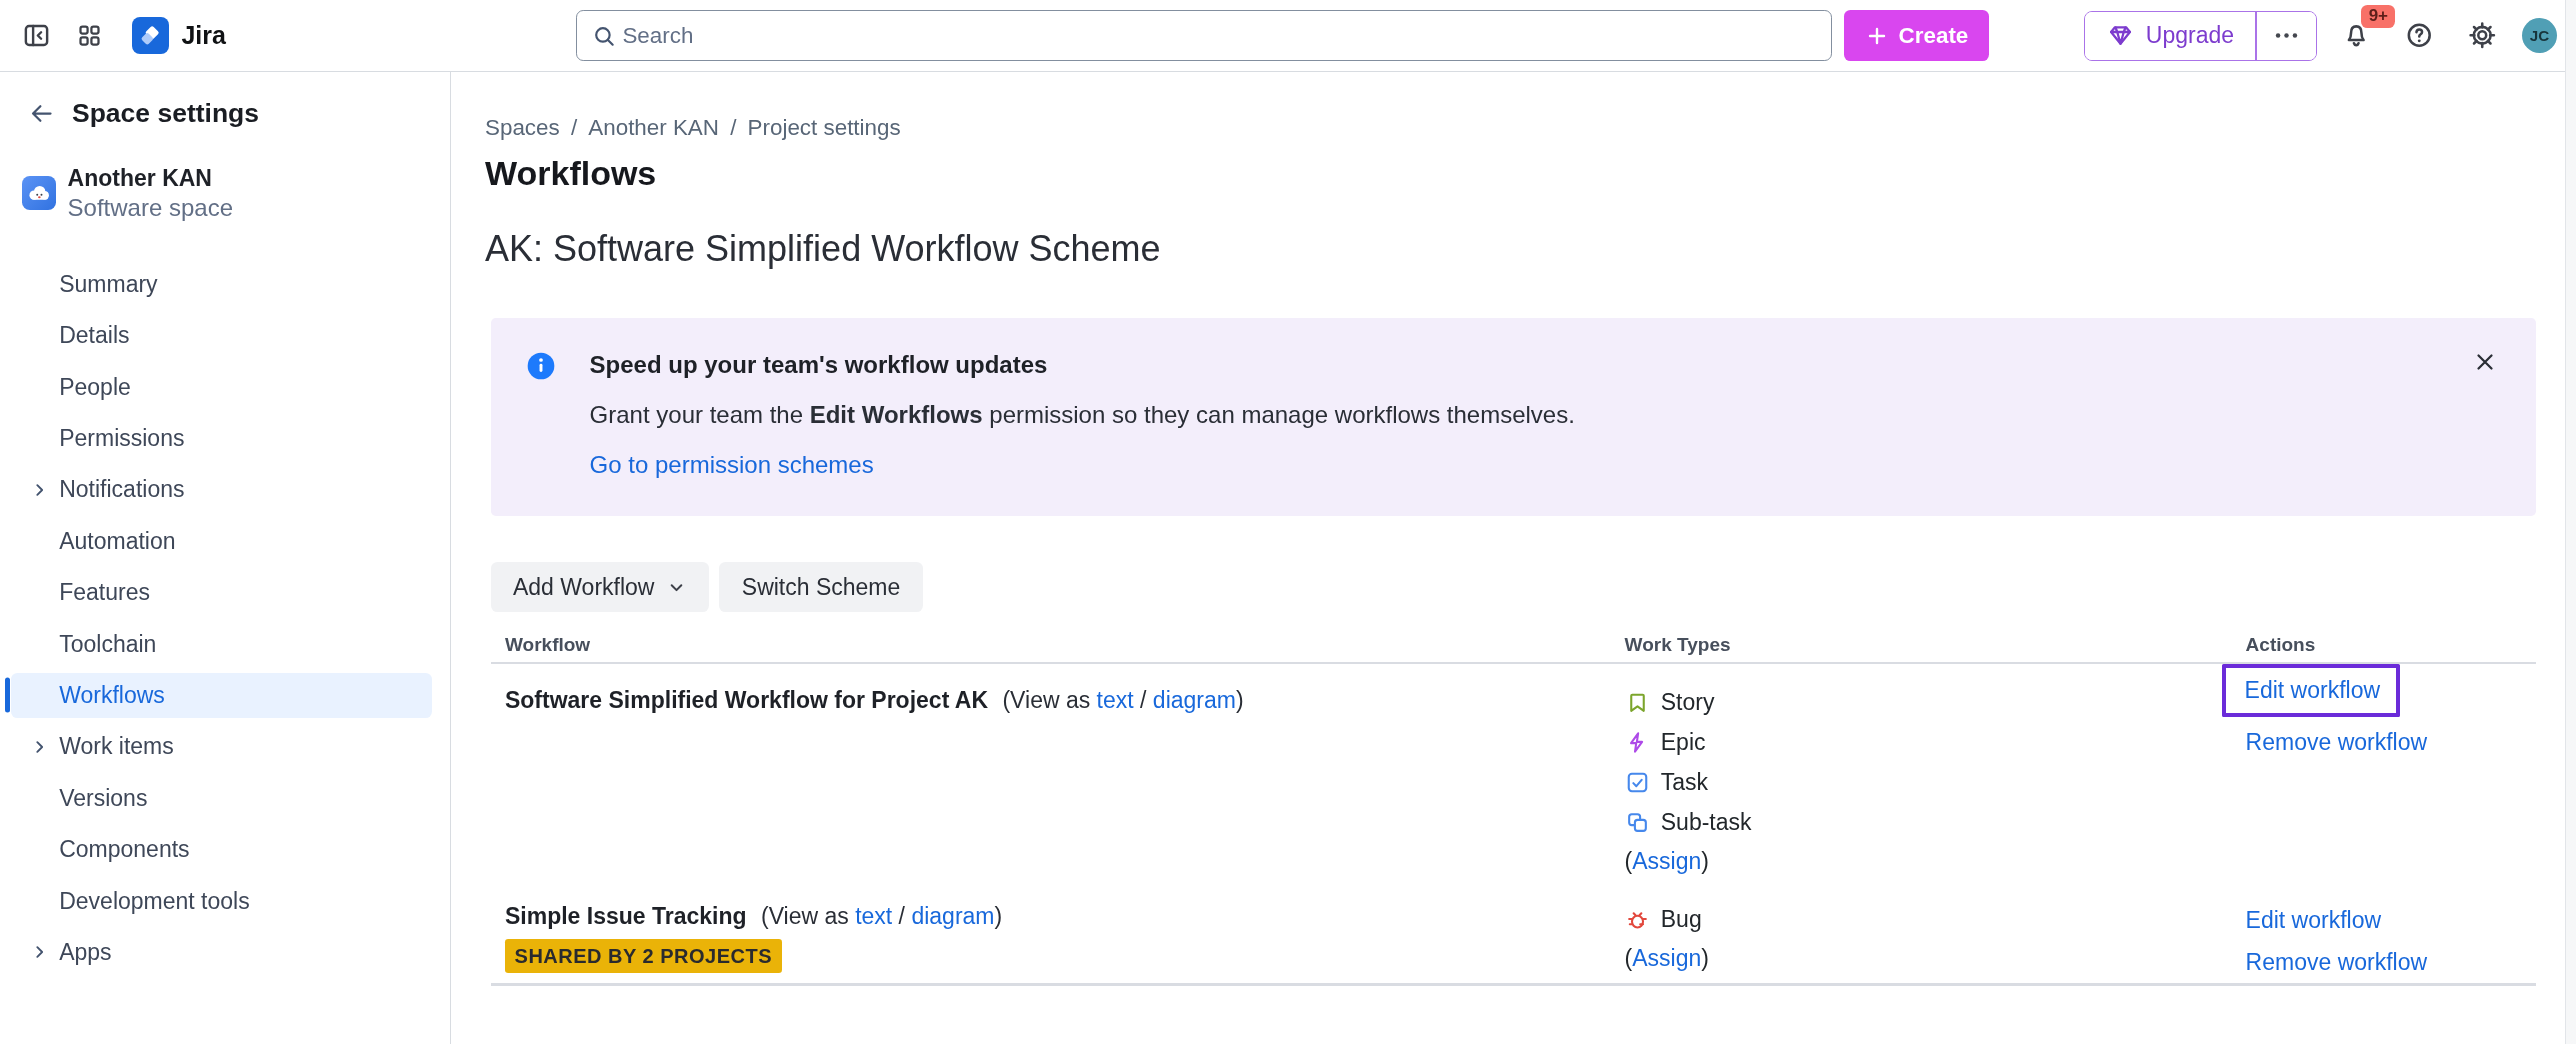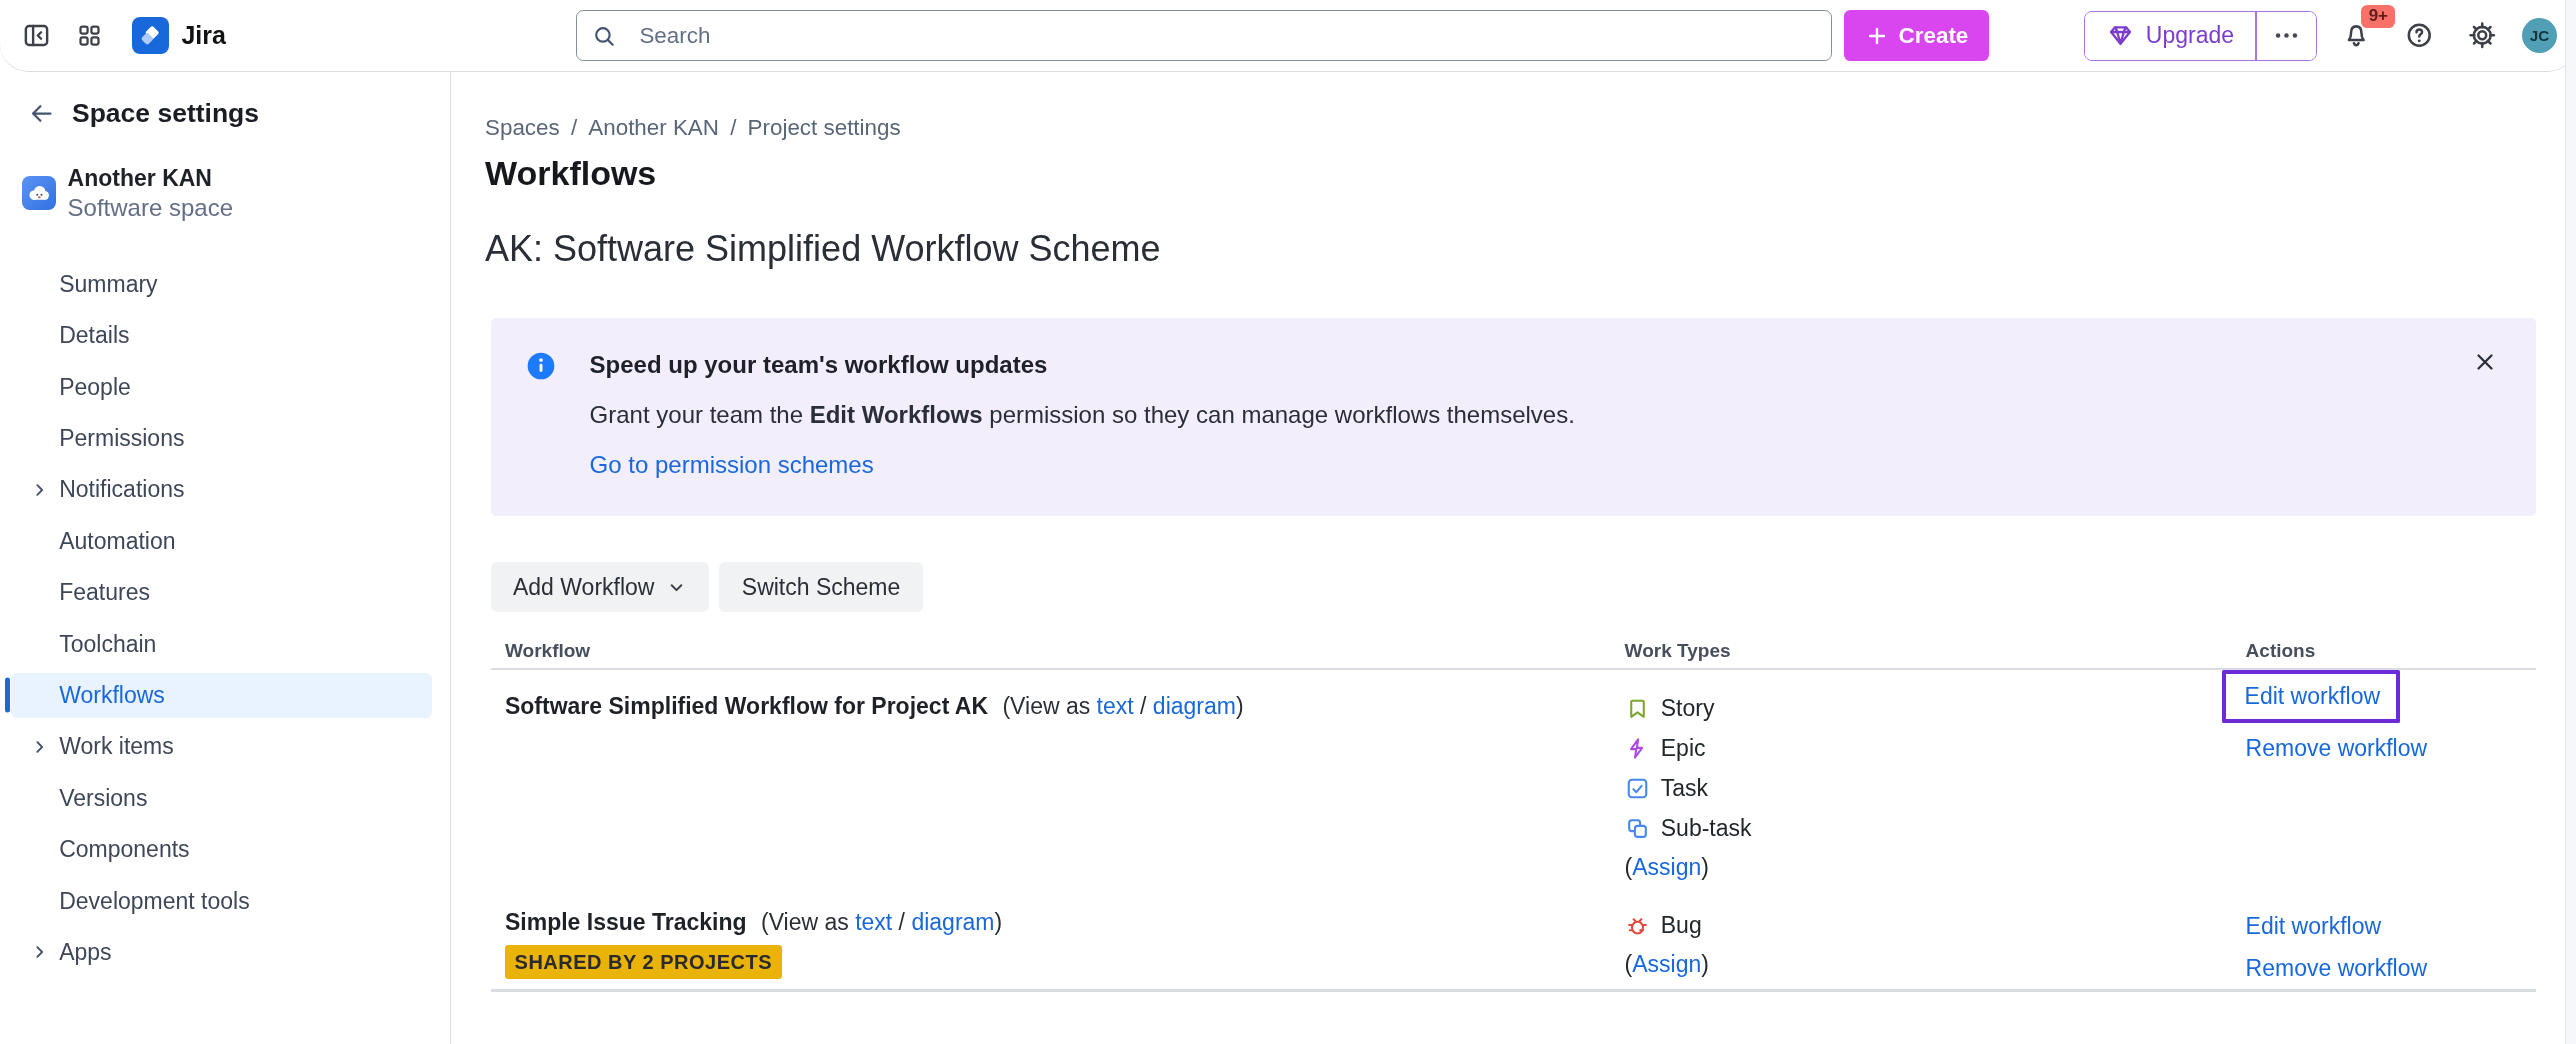--- a/index.html
+++ b/index.html
@@ -1,33 +1,33 @@
 <!DOCTYPE html>
 <html style="font-size:13px"><head>
 <meta charset="utf-8">
 <style>
   * { margin:0; padding:0; box-sizing:border-box; }
   html,body { width:2576px; height:1045px; overflow:hidden; background:#fff;
     font-family:"Liberation Sans", sans-serif; color:#1E2127; }
 
   
   .topbar { position:absolute; left:0; top:0; width:2576px; height:72px; background:#fff;
-    border-bottom:1.6px solid #D8DCE1; z-index:5;border-radius:28px; }
+    border-bottom:1.6px solid #D8DCE1; z-index:5; }
   .topbar-left { position:absolute; left:14.4px; top:0; height:71px; display:flex; align-items:center; gap:8px; }
   .icon-btn { width:45px; height:45px; display:flex; align-items:center; justify-content:center;
     border-radius:6.4px; color:#3E4149; background:transparent; border:none; }
   .icon { display:inline-flex; align-items:center; justify-content:center; }
   .icon svg { width:100%; height:100%; }
   .jira-tile { width:37px; height:37px; border-radius:8px; background:#1868DB; display:flex;
     align-items:center; justify-content:center; margin-left:11.2px; }
   .jira-tile svg { width:26px; height:26px; }
   .app-title { font-size:25px; font-weight:700; color:#101214; margin-left:4.8px; }
 
   .search-box { position:absolute; left:576px; top:10.4px; width:1256px; height:51px;
-    border:1.6px solid #838F9F; border-radius:7.2px; display:flex; align-items:center; padding:0 14.4px; gap:22px; background:#fff; }
+    border:1.6px solid #838F9F; border-radius:7.2px; display:flex; align-items:center; padding:0 14.4px; gap:5px; background:#fff; }
   .search-box input { flex:1; border:none; outline:none; font-size:22.4px; color:#2A2E36;
     font-family:"Liberation Sans", sans-serif; background:transparent; }
   .search-box input::placeholder { color:#626F86; opacity:1; }
 
   .create-btn { position:absolute; left:1844px; top:10px; height:51px; padding:0 21px;
     background:#d946ef; color:#fff; border:none; border-radius:6.4px; display:flex; align-items:center;
     gap:9.6px; font-size:22.4px; font-weight:700; font-family:"Liberation Sans", sans-serif; }
 
   .topbar-right { position:absolute; right:19px; top:0; height:71px; display:flex; align-items:center; gap:17.6px; }
   .upgrade-group { height:50px; border:1.6px solid #AA73E8; border-radius:8px; display:flex; align-items:stretch; overflow:hidden; }
@@ -75,21 +75,21 @@
   .banner-close { position:absolute; right:35px; top:29px; width:30.5px; height:30.5px; display:flex;
     align-items:center; justify-content:center; background:transparent; border:none; color:#2A2E36; }
   .banner-close .icon { width:26px; height:26px; }
 
   .toolbar { margin-top:46px; margin-left:5.6px; display:flex; gap:10.4px; }
   .gray-btn { height:50px; background:#F1F2F4; border:none; border-radius:6.4px; padding:0 22.4px;
     font-size:23px; font-weight:500; color:#2A2E36; display:flex; align-items:center; gap:11.2px;
     font-family:"Liberation Sans", sans-serif; }
   .gray-btn .chev { width:21px; height:21px; color:#3E4149; }
 
-  .table { margin-top:22px; margin-left:5.6px; width:2045px; }
+  .table { margin-top:16px; margin-left:5.6px; width:2045px; }
   .thead { display:flex; height:34px; align-items:center; font-size:19px; font-weight:600; color:#474F5C; }
   .divider { height:2.4px; background:#D9DCE2; }
   .col1 { width:1134px; padding-left:14.4px; flex:0 0 auto; }
   .col2 { width:621px; flex:0 0 auto; }
   .col3 { flex:1; }
   .trow { display:flex; }
   .trow .col1 { padding-top:18.4px; }
   .trow .col2 { padding-top:18.4px; }
   .trow .col3 { padding-top:18.4px; }
   .row-title-line { height:35px; display:flex; align-items:center; font-size:23px; }

